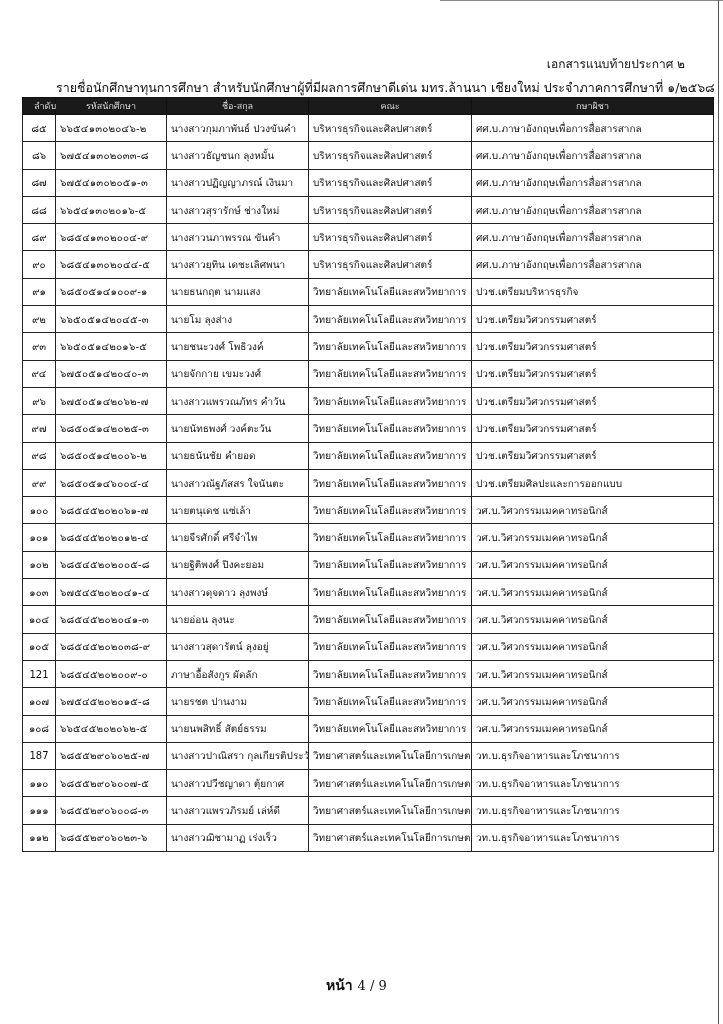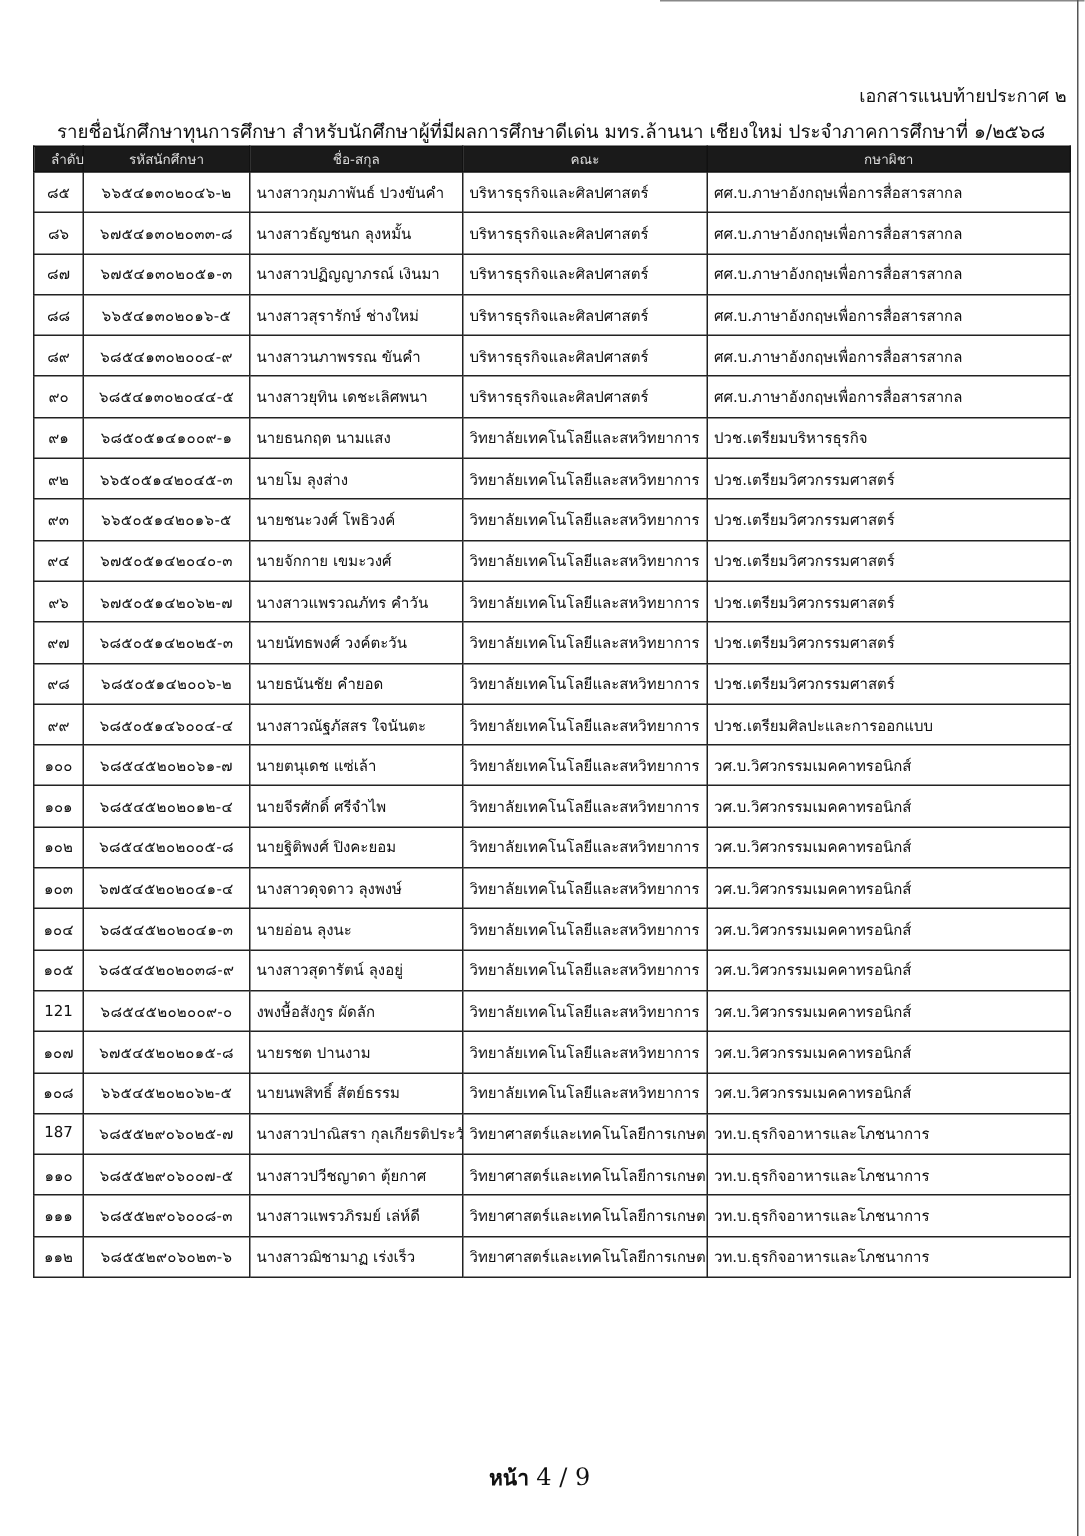--- a/index.html
+++ b/index.html
@@ -7,43 +7,43 @@
     width: 723px; height: 1024px; background: #ffffff; position: relative;
     font-family: "DejaVu Sans", sans-serif; color: #111; overflow: hidden;
   }
   .right-edge-line {
     position: absolute; left: 718px; top: 0; width: 1px; height: 1024px; background: #555;
   }
   .top-edge-line {
     position: absolute; left: 440px; top: 0; width: 283px; height: 1px; background: #888;
   }
   .doc-ref {
-    position: absolute; right: 12px; top: 54px; font-size: 12px; color: #111;
+    position: absolute; right: 38px; top: 54px; font-size: 12px; color: #111;
   }
   .doc-title {
-    position: absolute; left: 38px; top: 78px; width: 660px; font-size: 12.5px; color: #111; white-space: nowrap;
+    position: absolute; left: 56px; top: 78px; width: 660px; font-size: 12.5px; color: #111; white-space: nowrap;
   }
   table.list {
     position: absolute; left: 22px; top: 97px; width: 691px;
     border-collapse: collapse; table-layout: fixed; font-size: 10px;
   }
   table.list th {
     background: #1a1a1a; color: #ddd; height: 16px; font-weight: normal; font-size: 9px;
     border: 1px solid #111; padding: 0 11px; text-align: center;
   }
   table.list td {
     height: 26.3px; border: 1px solid #222; padding: 0 4px; white-space: nowrap; overflow: hidden;
   }
   td.c-no { text-align: center; }
-  td.c-id { text-align: center; letter-spacing: 0.2px; }
+  td.c-id { letter-spacing: 0.2px; }
   td.c-name, td.c-fac, td.c-major { text-align: left; }
   .page-num {
     position: absolute; left: 326px; top: 974px; font-size: 14px; font-weight: bold; color: #111;
   }
-  .page-num .pn { font-weight: normal; font-size: 16px; font-family: "DejaVu Serif", serif; }
+  .page-num .pn { font-weight: normal; font-size: 13px; font-family: "DejaVu Serif", serif; }
 </style>
 </head>
 <body>
 
 <div class="top-edge-line"></div>
 <div class="right-edge-line"></div>
 
 <div class="doc-ref">เอกสารแนบท้ายประกาศ ๒</div>
 <div class="doc-title">รายชื่อนักศึกษาทุนการศึกษา สำหรับนักศึกษาผู้ที่มีผลการศึกษาดีเด่น มทร.ล้านนา เชียงใหม่ ประจำภาคการศึกษาที่ ๑/๒๕๖๘</div>
 
@@ -201,21 +201,21 @@
       <tr>
         <td class="c-no">๑๐๕</td>
         <td class="c-id">๖๘๕๔๕๒๐๒๐๓๘-๙</td>
         <td class="c-name">นางสาวสุดารัตน์ ลุงอยู่</td>
         <td class="c-fac">วิทยาลัยเทคโนโลยีและสหวิทยาการ</td>
         <td class="c-major">วศ.บ.วิศวกรรมเมคคาทรอนิกส์</td>
       </tr>
       <tr>
         <td class="c-no">121</td>
         <td class="c-id">๖๘๕๔๕๒๐๒๐๐๙-๐</td>
-        <td class="c-name">งพงษื้อสังกูร ผัดลัก</td>
+        <td class="c-name">ภาษาอื้อสังกูร ผัดลัก</td>
         <td class="c-fac">วิทยาลัยเทคโนโลยีและสหวิทยาการ</td>
         <td class="c-major">วศ.บ.วิศวกรรมเมคคาทรอนิกส์</td>
       </tr>
       <tr>
         <td class="c-no">๑๐๗</td>
         <td class="c-id">๖๗๕๔๕๒๐๒๐๑๕-๘</td>
         <td class="c-name">นายรชต ปานงาม</td>
         <td class="c-fac">วิทยาลัยเทคโนโลยีและสหวิทยาการ</td>
         <td class="c-major">วศ.บ.วิศวกรรมเมคคาทรอนิกส์</td>
       </tr>

